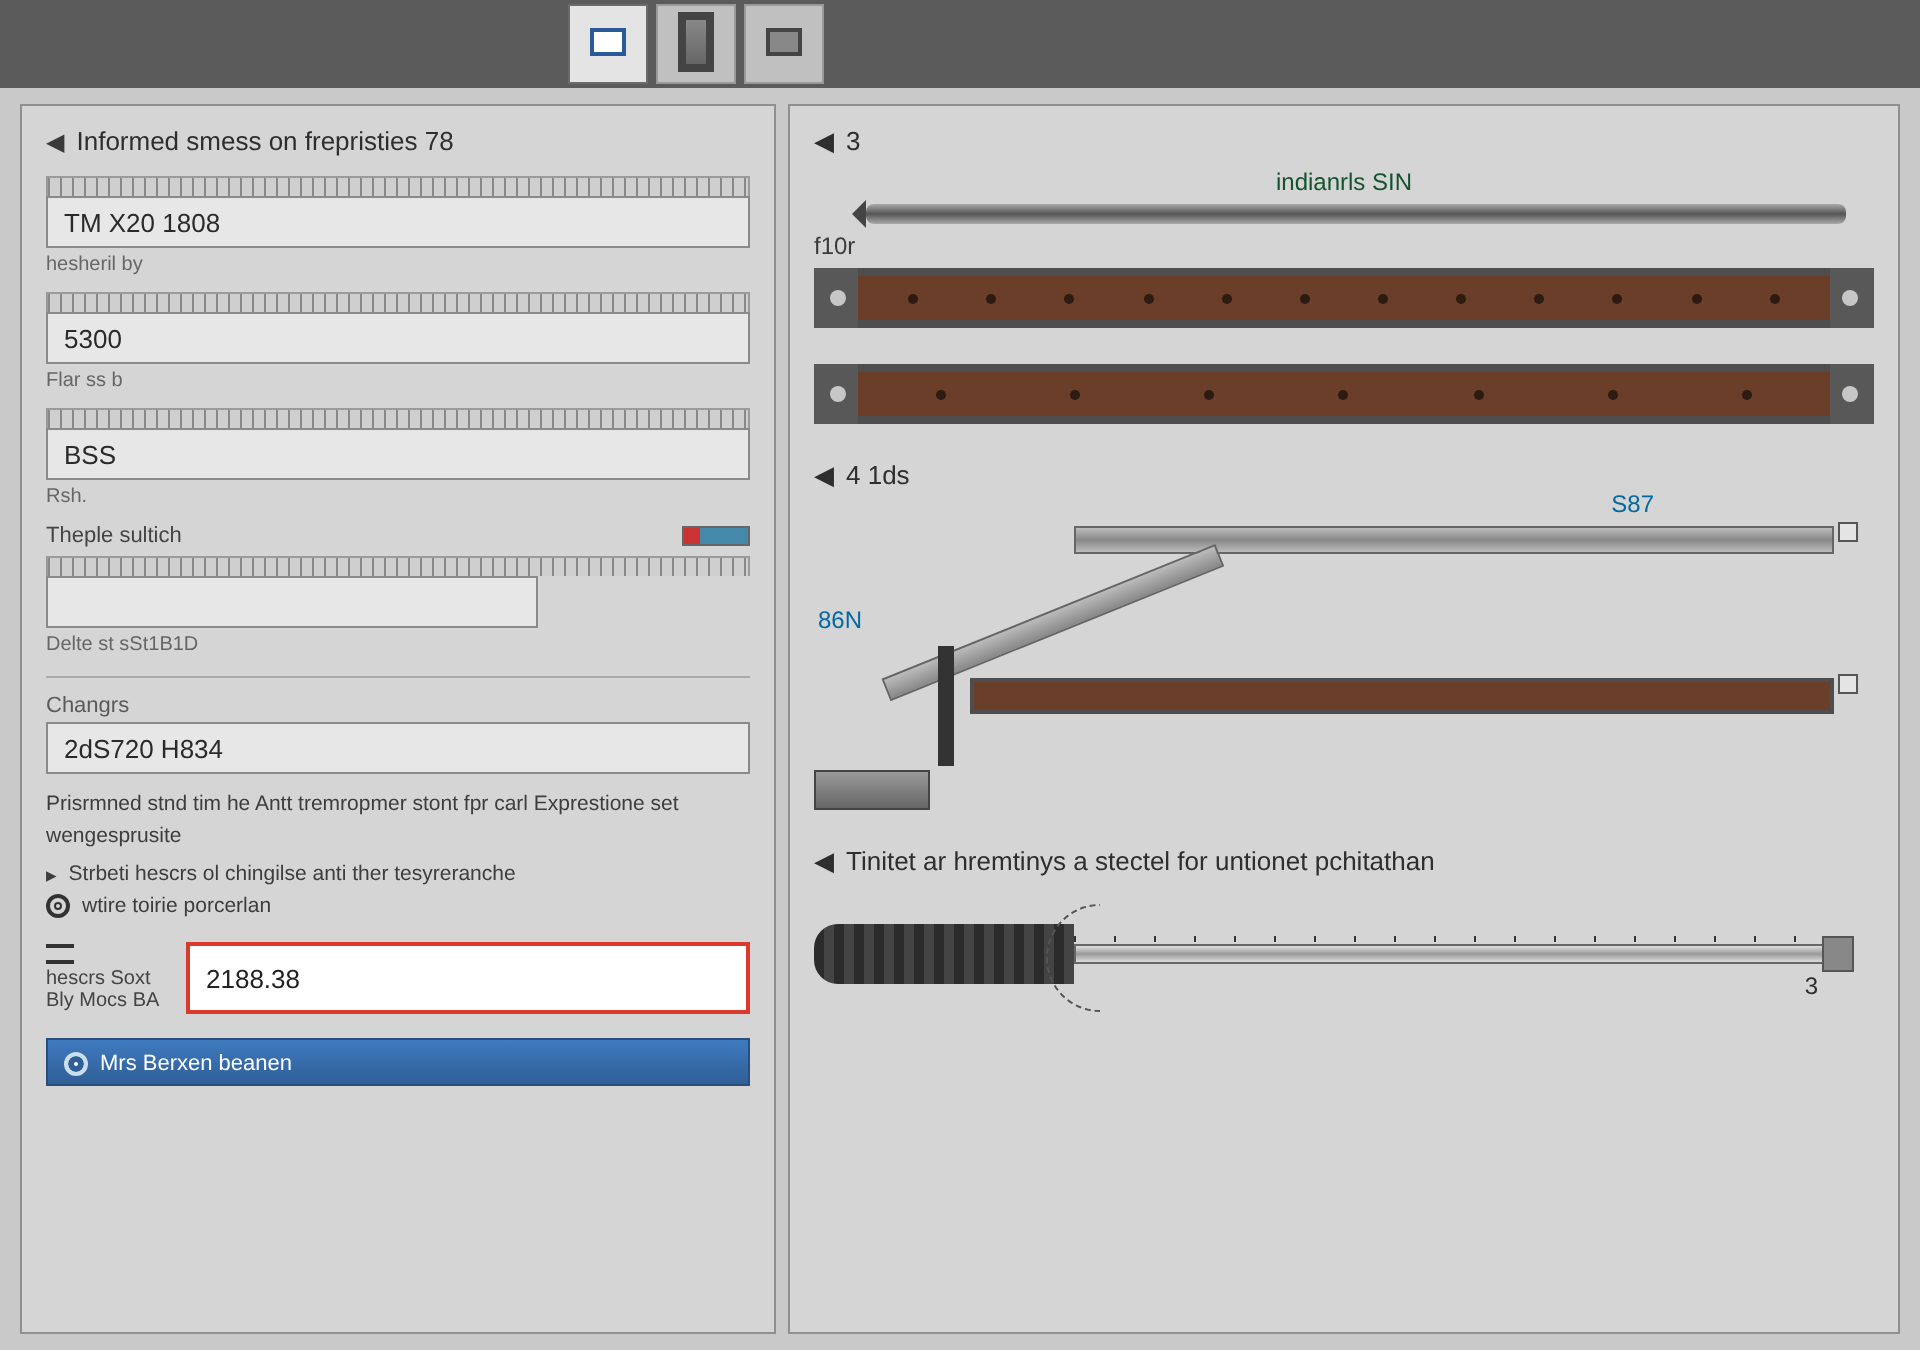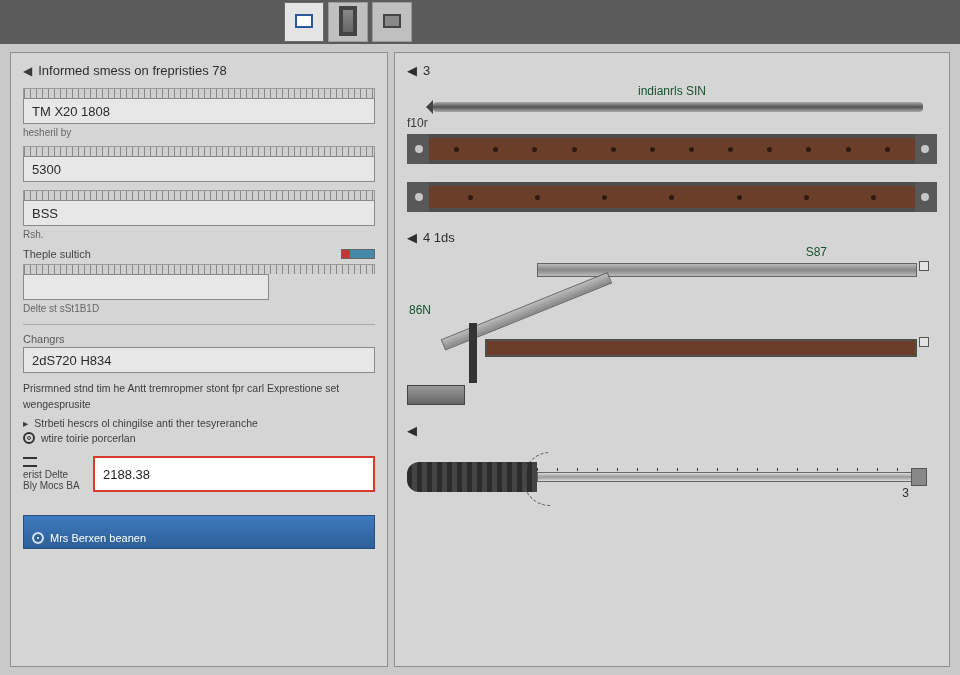--- a/index.html
+++ b/index.html
@@ -88,25 +88,25 @@
   .sort-lab { display:flex; flex-direction:column; font-size:10px; color:#444; width:64px;}
   .sort-ico { width:14px;height:10px;border-top:2px solid #333;border-bottom:2px solid #333; margin-bottom:2px;}
   .highlight-input {
     flex:1; height:26px;
     background:#ffffff;
     border:2px solid #d93a2b;
     padding:16px 8px; font-size:13px; color:#222;
   }
 
   .toggle-bar {
-    margin-top:23px;
+    margin-top:12px;
     height:24px;
     background: linear-gradient(#3f7abf,#2f5f97);
-    display:flex; align-items:flex-start; gap:6px;
-    padding:16px 8px; color:#fff; font-size:11px;
+    display:flex; align-items:flex-end; gap:6px;
+    padding:4px 8px; color:#fff; font-size:11px;
     border:1px solid #2a4f7e;
   }
   .radio-dot{ width:12px;height:12px;border-radius:50%;background:#fff;border:2px solid #cde; box-shadow: inset 0 0 0 3px #2f5f97;}
 
   
   .r-section { margin-bottom:18px; }
   .r-head { display:flex; align-items:center; gap:6px; font-size:13px; color:#2e2e2e;}
   .r-sublabel { font-size:12px; color:#14532d; text-align:center; margin:6px 0 4px;}
   .rod {
     height:10px; border-radius:4px;
@@ -130,21 +130,21 @@
   .ruler .hole.l{left:4px;} .ruler .hole.r{right:4px;}
 
   .ruler2 .marks { position:absolute; inset:6px 24px; background:
      repeating-linear-gradient(90deg,#c59a7a 0 1px, transparent 1px 14px),
      repeating-linear-gradient(90deg,#c59a7a 0 1px, transparent 1px 56px);
   }
   .ruler2 .lab{position:absolute;left:30px;top:2px;font-size:10px;color:#ddd;}
 
   
   .dim-view{ position:relative; height:160px; }
-  .dim-lab{ position:absolute; font-size:12px; color:#14532d; }
+  .dim-lab{ position:absolute; font-size:12px; color:#0369a1; }
   .ruler-small{
     position:absolute; height:18px;
     background:#6a3e28; border:2px solid #4e4e4e;
   }
   .gray-bar{ position:absolute; height:14px; background:linear-gradient(#bbb,#888,#bbb); border:1px solid #666;}
   .slant{ position:absolute; height:12px; width:180px; background:linear-gradient(#bbb,#888);
           border:1px solid #666; transform-origin:left center; transform:rotate(-22deg);}
   .end-sq{position:absolute;width:10px;height:10px;background:#e4e4e4;border:1px solid #555;}
   .handle{position:absolute;width:8px;height:60px;background:#333;left:62px;top:78px;}
   .base-block{position:absolute;left:0;bottom:0;width:58px;height:20px;background:linear-gradient(#999,#666);border:1px solid #444;}
@@ -185,20 +185,21 @@
 
     <div class="field-group">
       <div class="tick-strip"></div>
       <input class="text-input" value="TM X20 1808" style="">
       <div class="sublabel">hesheril by</div>
     </div>
 
     <div class="field-group">
       <div class="tick-strip"></div>
       <input class="text-input" value="5300" style="">
+      <div class="sublabel">Flar ss b</div>
     </div>
 
     <div class="field-group">
       <div class="tick-strip"></div>
       <input class="text-input" value="BSS" style="">
       <div class="sublabel">Rsh.</div>
     </div>
 
     <div class="field-group">
       <div class="inline-chk">
@@ -226,21 +227,21 @@
       <span>Strbeti hescrs ol chingilse anti ther tesyreranche</span>
     </div>
     <div class="bullet-row">
       <span class="target-ico"></span>
       <span>wtire toirie porcerlan</span>
     </div>
 
     <div class="sort-row">
       <div class="sort-lab">
         <span class="sort-ico"></span>
-        <span>erist Delte</span>
+        <span>hescrs Soxt</span>
         <span>Bly Mocs BA</span>
       </div>
       <input class="highlight-input" value="2188.38" style="">
     </div>
 
     <div class="toggle-bar">
       <span class="radio-dot"></span>
       <span>Mrs Berxen beanen</span>
     </div>
   </div>
@@ -313,20 +314,21 @@
         <div class="ruler-small" style="left:78px;right:20px;top:94px"></div>
         <span class="end-sq" style="right:8px;top:92px"></span>
         <div class="handle"></div>
         <div class="base-block"></div>
       </div>
     </div>
 
     <div class="r-section" style="margin-bottom:0">
       <div class="r-head">
         <span class="arrow">◀</span>
+        <span>Tinitet ar hremtinys a stectel for untionet pchitathan</span>
       </div>
       <div class="probe-view">
         <div class="probe-body"></div>
         <div class="arc"></div>
         <div class="probe-scale"></div>
         <div class="probe-shaft"></div>
         <div class="probe-tip"></div>
         <span class="probe-num">3</span>
       </div>
     </div>

